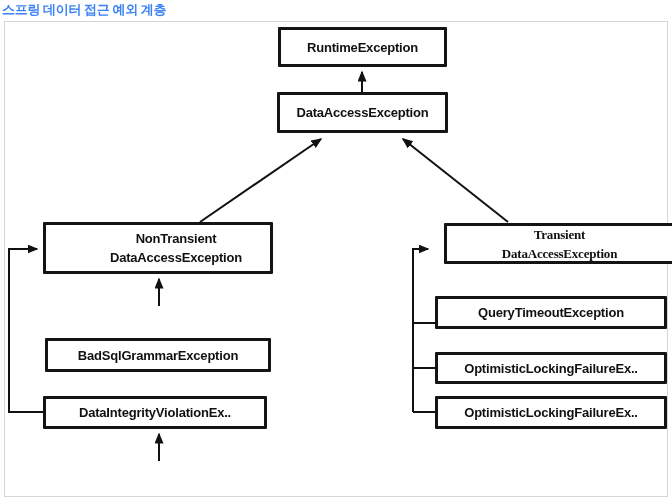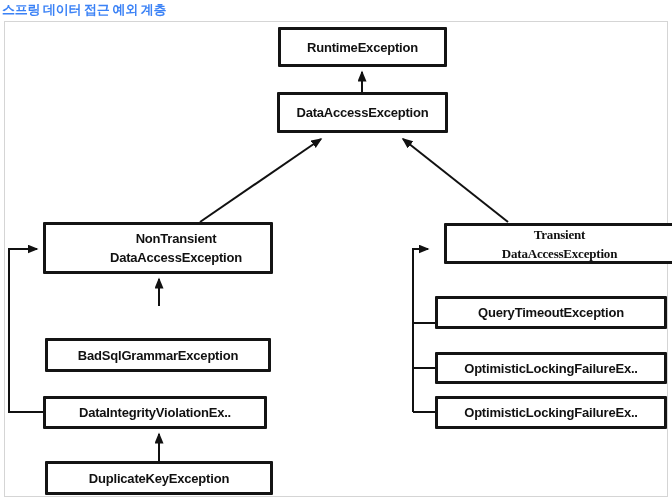--- a/index.html
+++ b/index.html
@@ -83,23 +83,20 @@
   </div>
 
   <div class="node n-badsql">
     <span>BadSqlGrammarException</span>
   </div>
 
   <div class="node n-dataintegrity">
     <span>DataIntegrityViolationEx..</span>
   </div>
 
-  <div class="node n-duplicatekey">
-    <span>DuplicateKeyException</span>
-  </div>
 
   <div class="node n-transient">
     <span>Transient</span>
     <span>DataAccessException</span>
   </div>
 
   <div class="node n-querytimeout">
     <span>QueryTimeoutException</span>
   </div>
 

